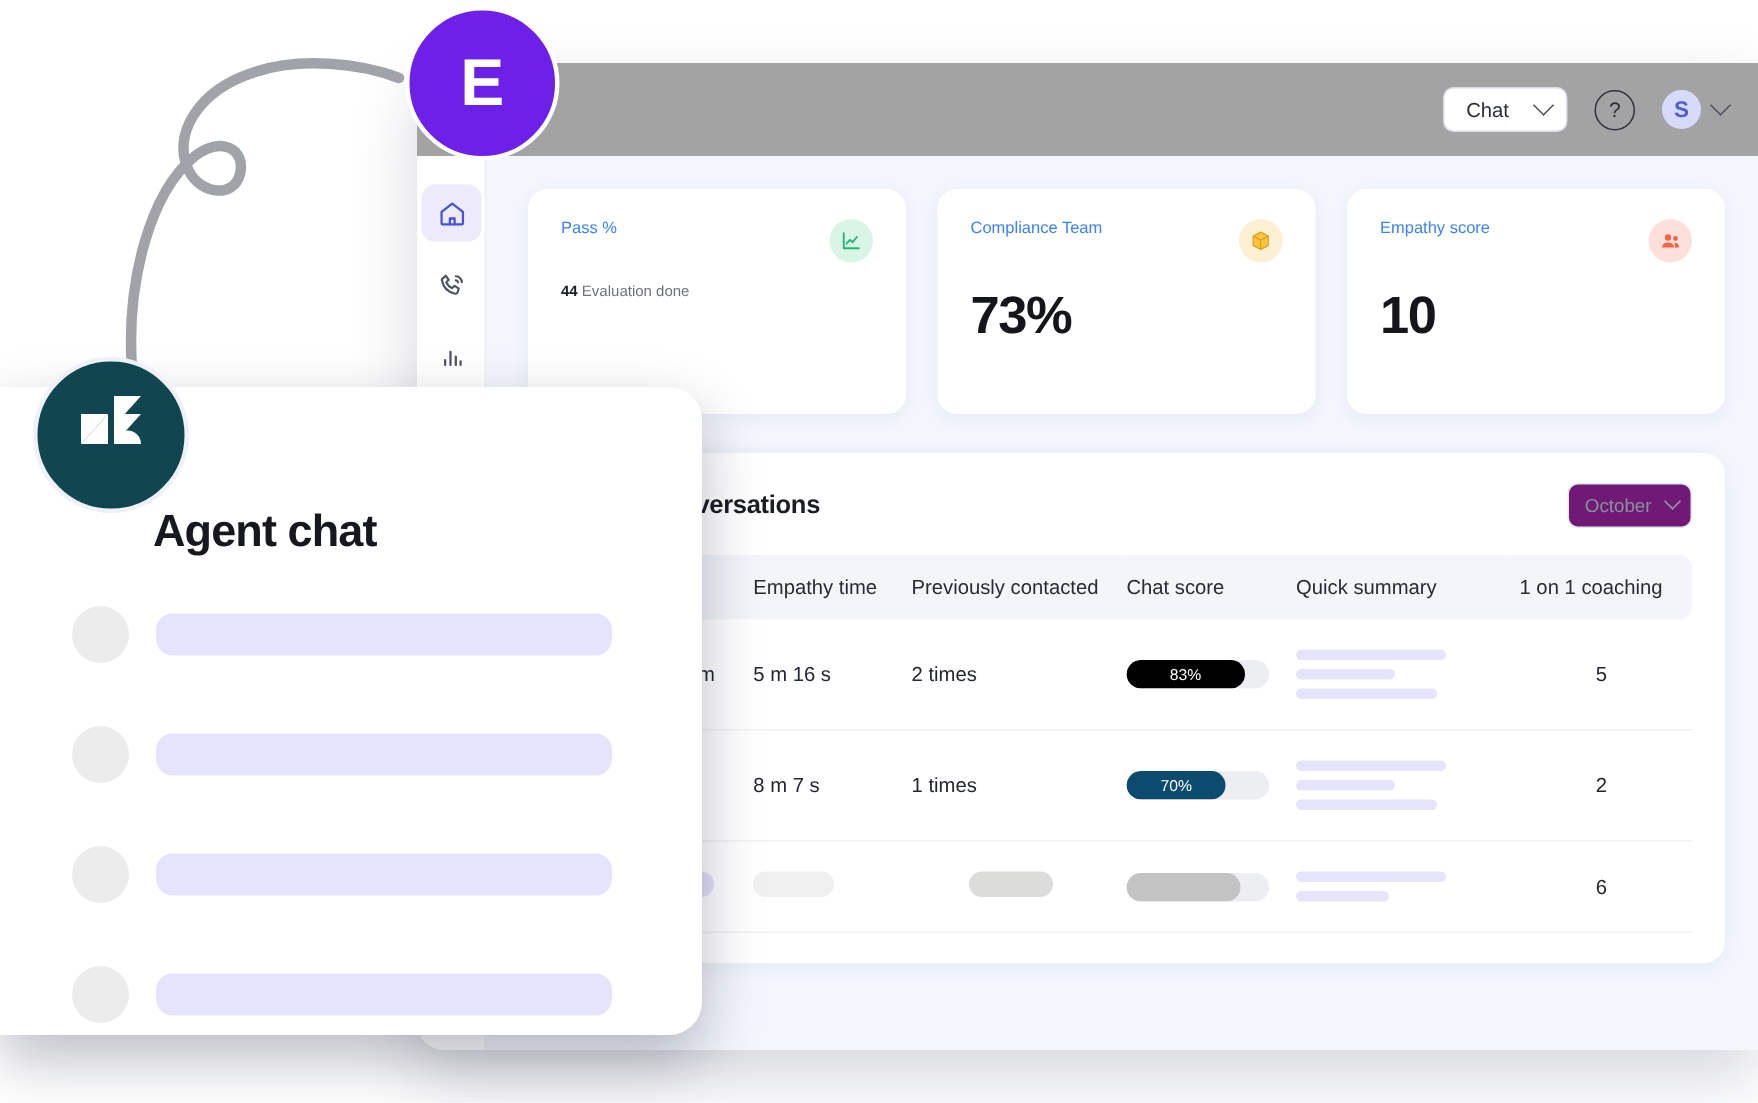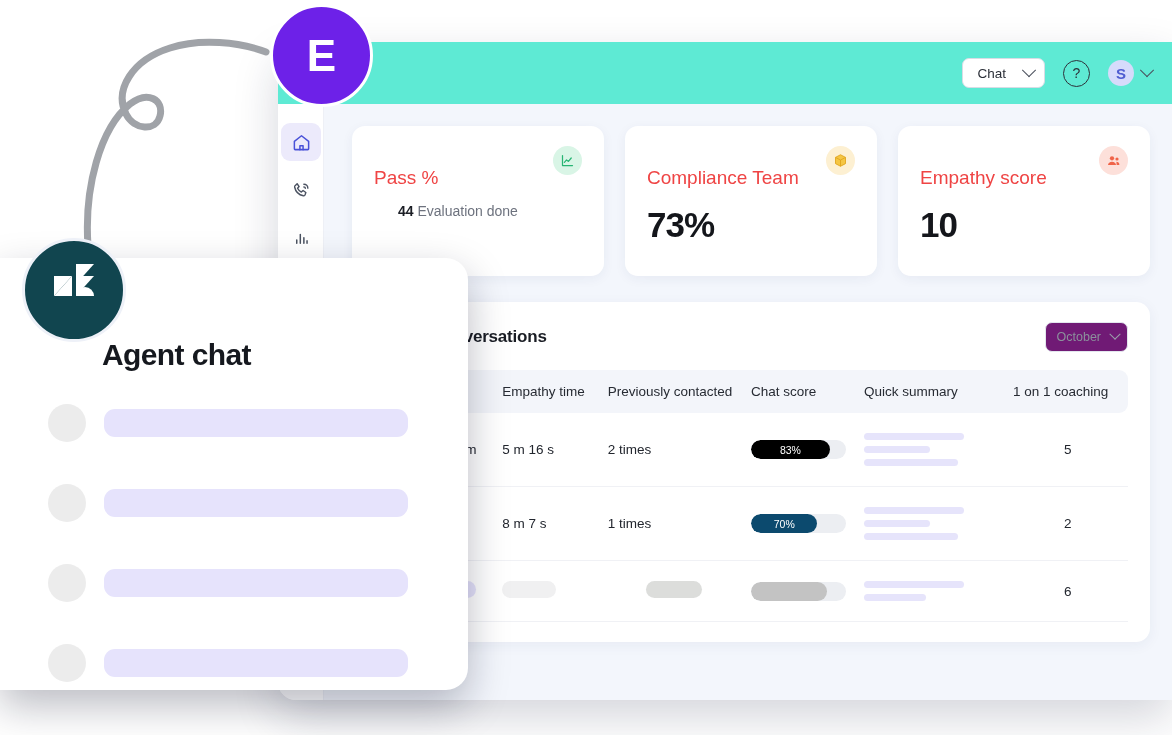--- a/index.html
+++ b/index.html
@@ -28,21 +28,21 @@
     box-shadow: 0 18px 45px rgba(20, 25, 60, 0.18);
     overflow: hidden;
   }
 
   
   #app-topbar {
     position: absolute;
     left: 0; top: 0;
     width: 100%;
     height: 62px;
-    background: #5eead4;
+    background: #a3a3a3;
     display: flex;
     align-items: center;
     justify-content: space-between;
     padding: 0 20px 0 28px;
     box-sizing: border-box;
   }
   #app-title {
     font-size: 21px;
     color: #15171c;
     letter-spacing: -0.2px;
@@ -147,42 +147,40 @@
     box-sizing: border-box;
     box-shadow: 0 3px 12px rgba(40, 55, 110, 0.06);
     position: relative;
   }
   .stat-head {
     display: flex;
     align-items: flex-start;
     justify-content: space-between;
   }
   .stat-label {
-    font-size: 19px;
-    color: #ef4444;
-    margin-top: 21px;
+    font-size: 11px;
+    color: #3b82f6;
   }
   .stat-badge {
     width: 29px; height: 29px;
     border-radius: 50%;
     display: flex; align-items: center; justify-content: center;
     flex: none;
   }
   .stat-value {
     margin-top: 16px;
     font-size: 35px;
     font-weight: 700;
     color: #14161b;
     letter-spacing: -1px;
   }
   .stat-sub {
     margin-top: 14px;
-    font-size: 14px;
+    font-size: 10px;
     color: #6d727e;
-    margin-left: 24px;
   }
   .stat-sub b { color: #1b1e25; font-weight: 700; }
 
   
   #table-card {
     margin-top: 26px;
     background: #ffffff;
     border-radius: 14px;
     padding: 20px 22px 18px 22px;
     box-sizing: border-box;

